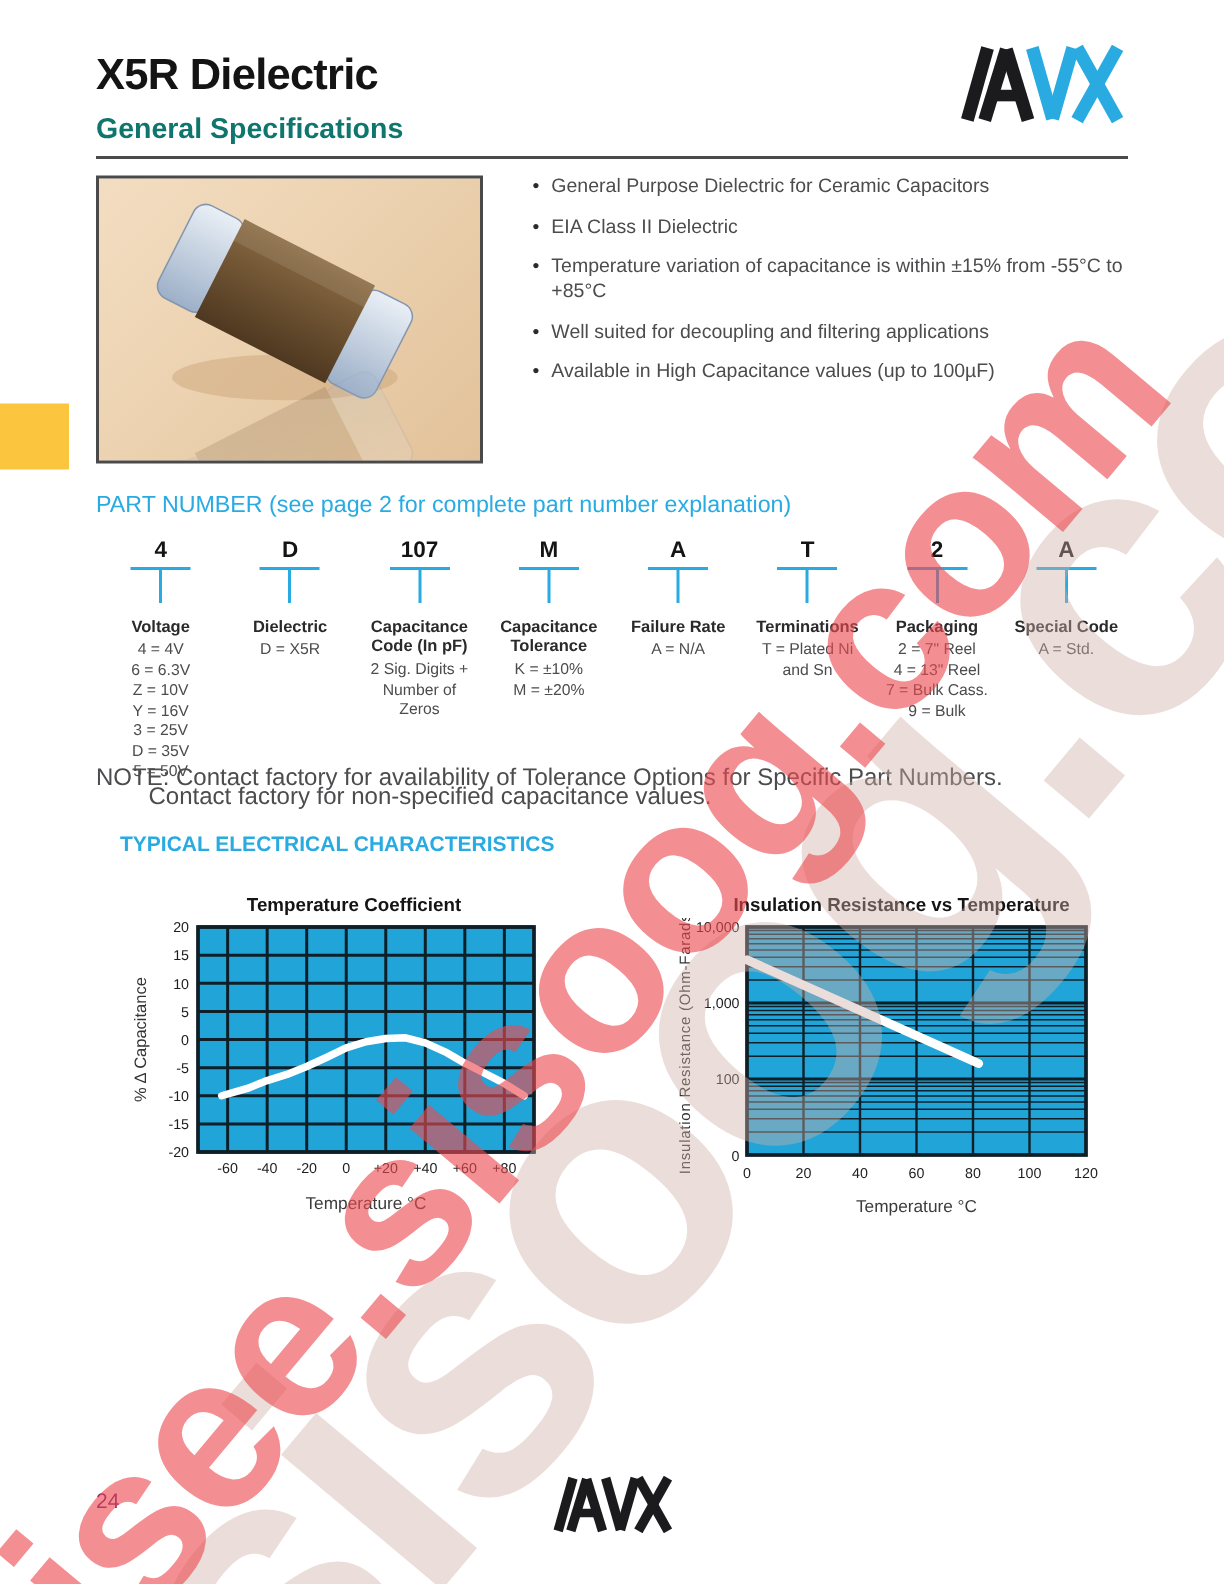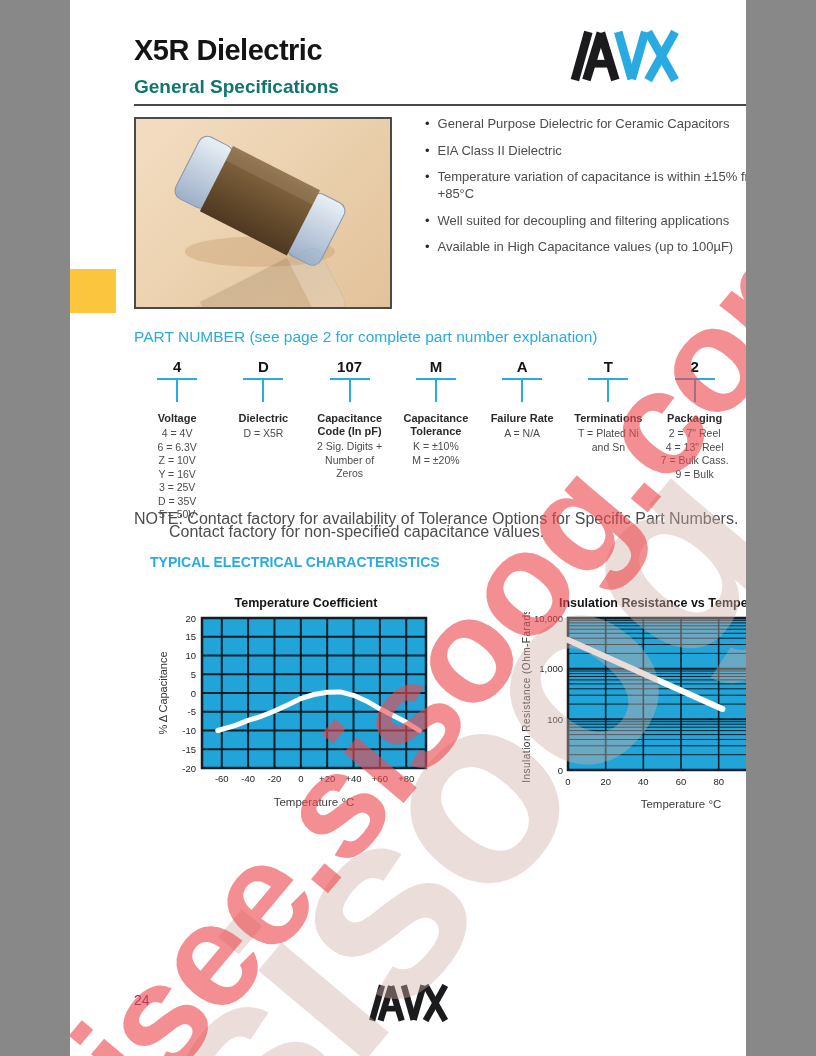--- a/index.html
+++ b/index.html
@@ -1,16 +1,16 @@
 <!DOCTYPE html>
 <html><head>
 <meta charset="utf-8">
 <style>
   html,body{margin:0;padding:0;background:#888;}
-  .page{position:relative;width:676px;height:1056px;background:#ffffff;overflow:hidden;
+  .page{position:relative;width:816px;height:1056px;background:#ffffff;overflow:hidden;
         font-family:"Liberation Sans",sans-serif;color:#222;margin:0 auto;}
   
   .title{position:absolute;left:64px;top:34px;font-size:29px;font-weight:bold;color:#141414;letter-spacing:-0.5px;}
   .subtitle{position:absolute;left:64px;top:76px;font-size:19px;font-weight:bold;color:#0f766e;}
   .rule{position:absolute;left:64px;top:104px;width:688px;height:2px;background:#4a4a4a;}
   .avx-logo{position:absolute;right:64px;top:30px;width:116px;height:52px;}
   .lg-a{stroke:#1b1b1d;} .lg-vx{stroke:#29abe2;}
   .logo-mono{position:absolute;left:50%;transform:translateX(-50%);top:984px;width:86px;height:38px;}
   .logo-mono .lg-vx{stroke:#1b1b1d;}
   

